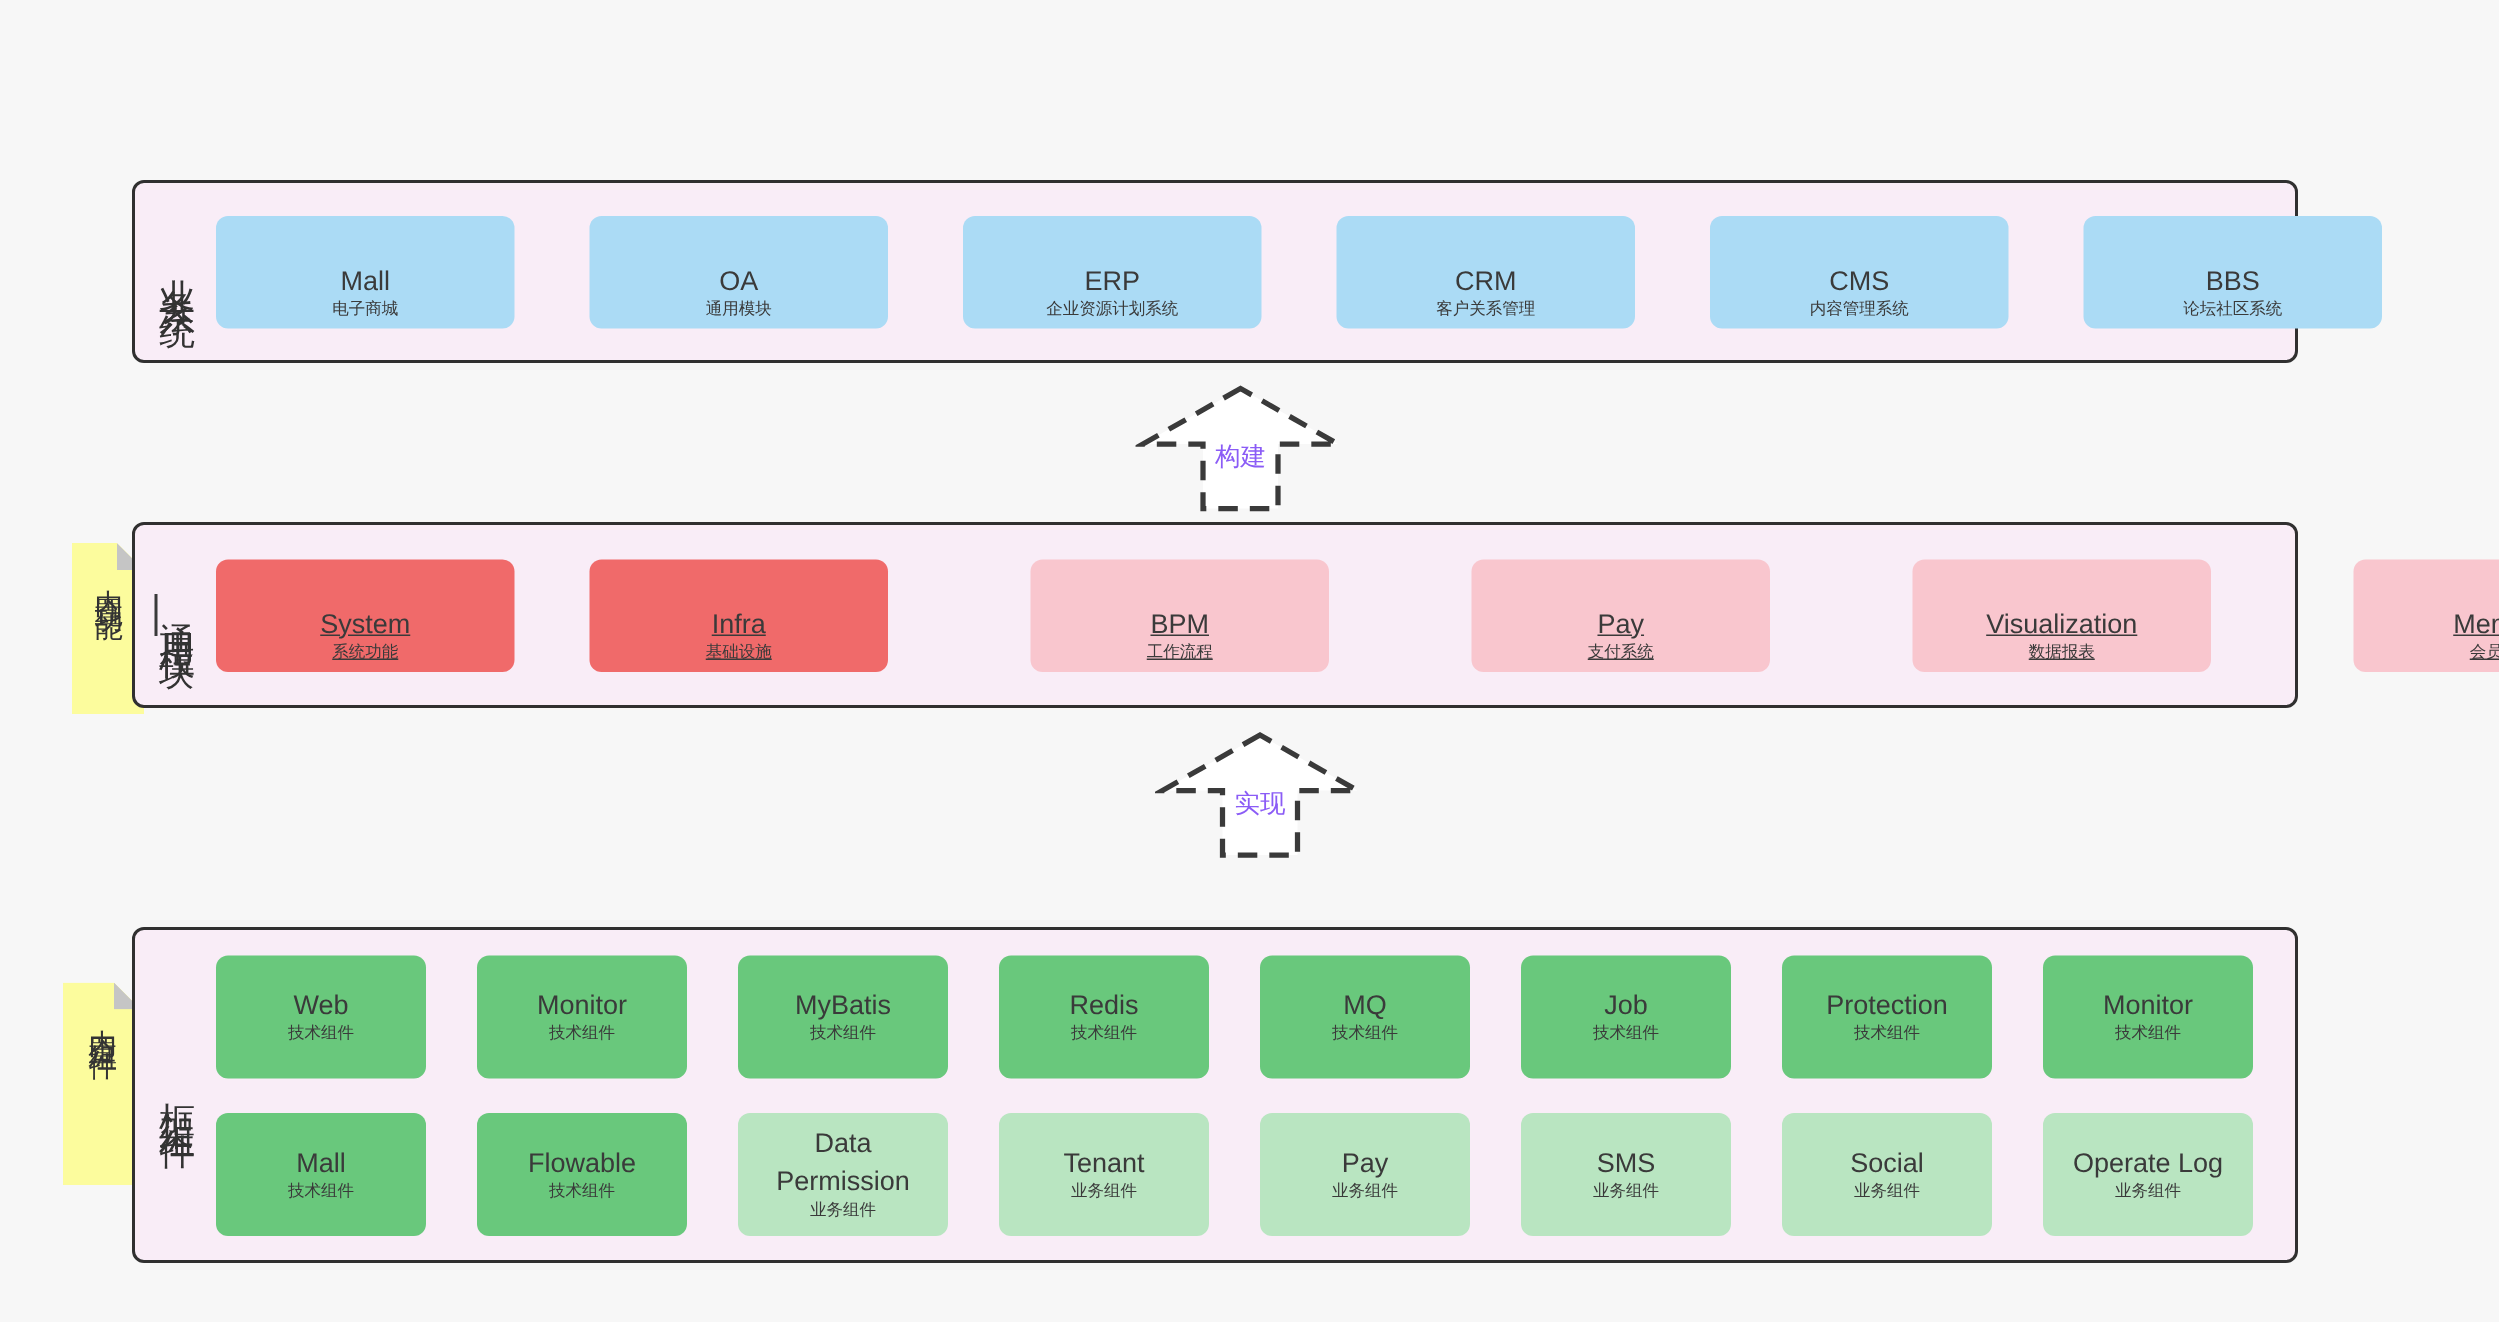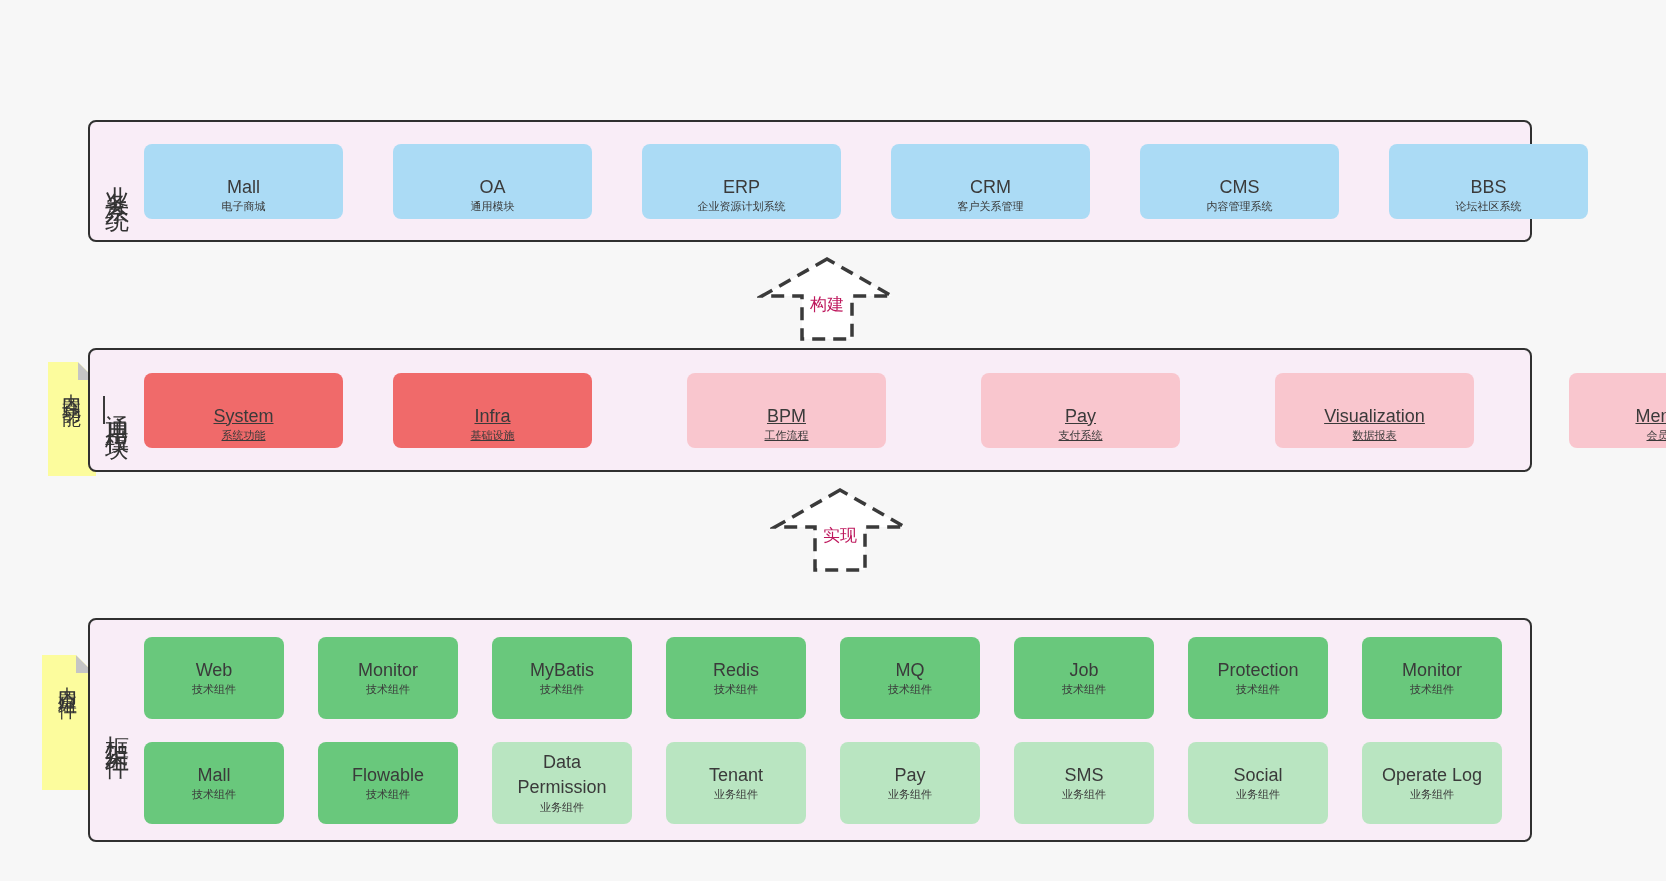--- a/index.html
+++ b/index.html
@@ -75,21 +75,21 @@
   .note-modules    { left:48px; top:362px; width:48px; height:114px; }
   .note-components { left:42px; top:655px; width:52px; height:135px; }
 
   
   .arrow { position:absolute; width:140px; height:86px; z-index:2; }
   .arrow-build     { left:757px; top:256px; }
   .arrow-implement { left:770px; top:487px; }
   .arrow svg { display:block; width:140px; height:86px; }
   .arrow-label {
     position:absolute; left:50%; top:36px; transform:translateX(-50%);
-    background:#ffffff; padding:1px 3px; font-size:17px; color:#be185d;
+    background:#ffffff; padding:1px 3px; font-size:17px; color:#8b5cf6;
     white-space:nowrap;
   }
 </style>
 </head>
 <body>
 
 <div class="note note-modules">
   <span>内置功能</span>
 </div>
 <div class="note note-components">

